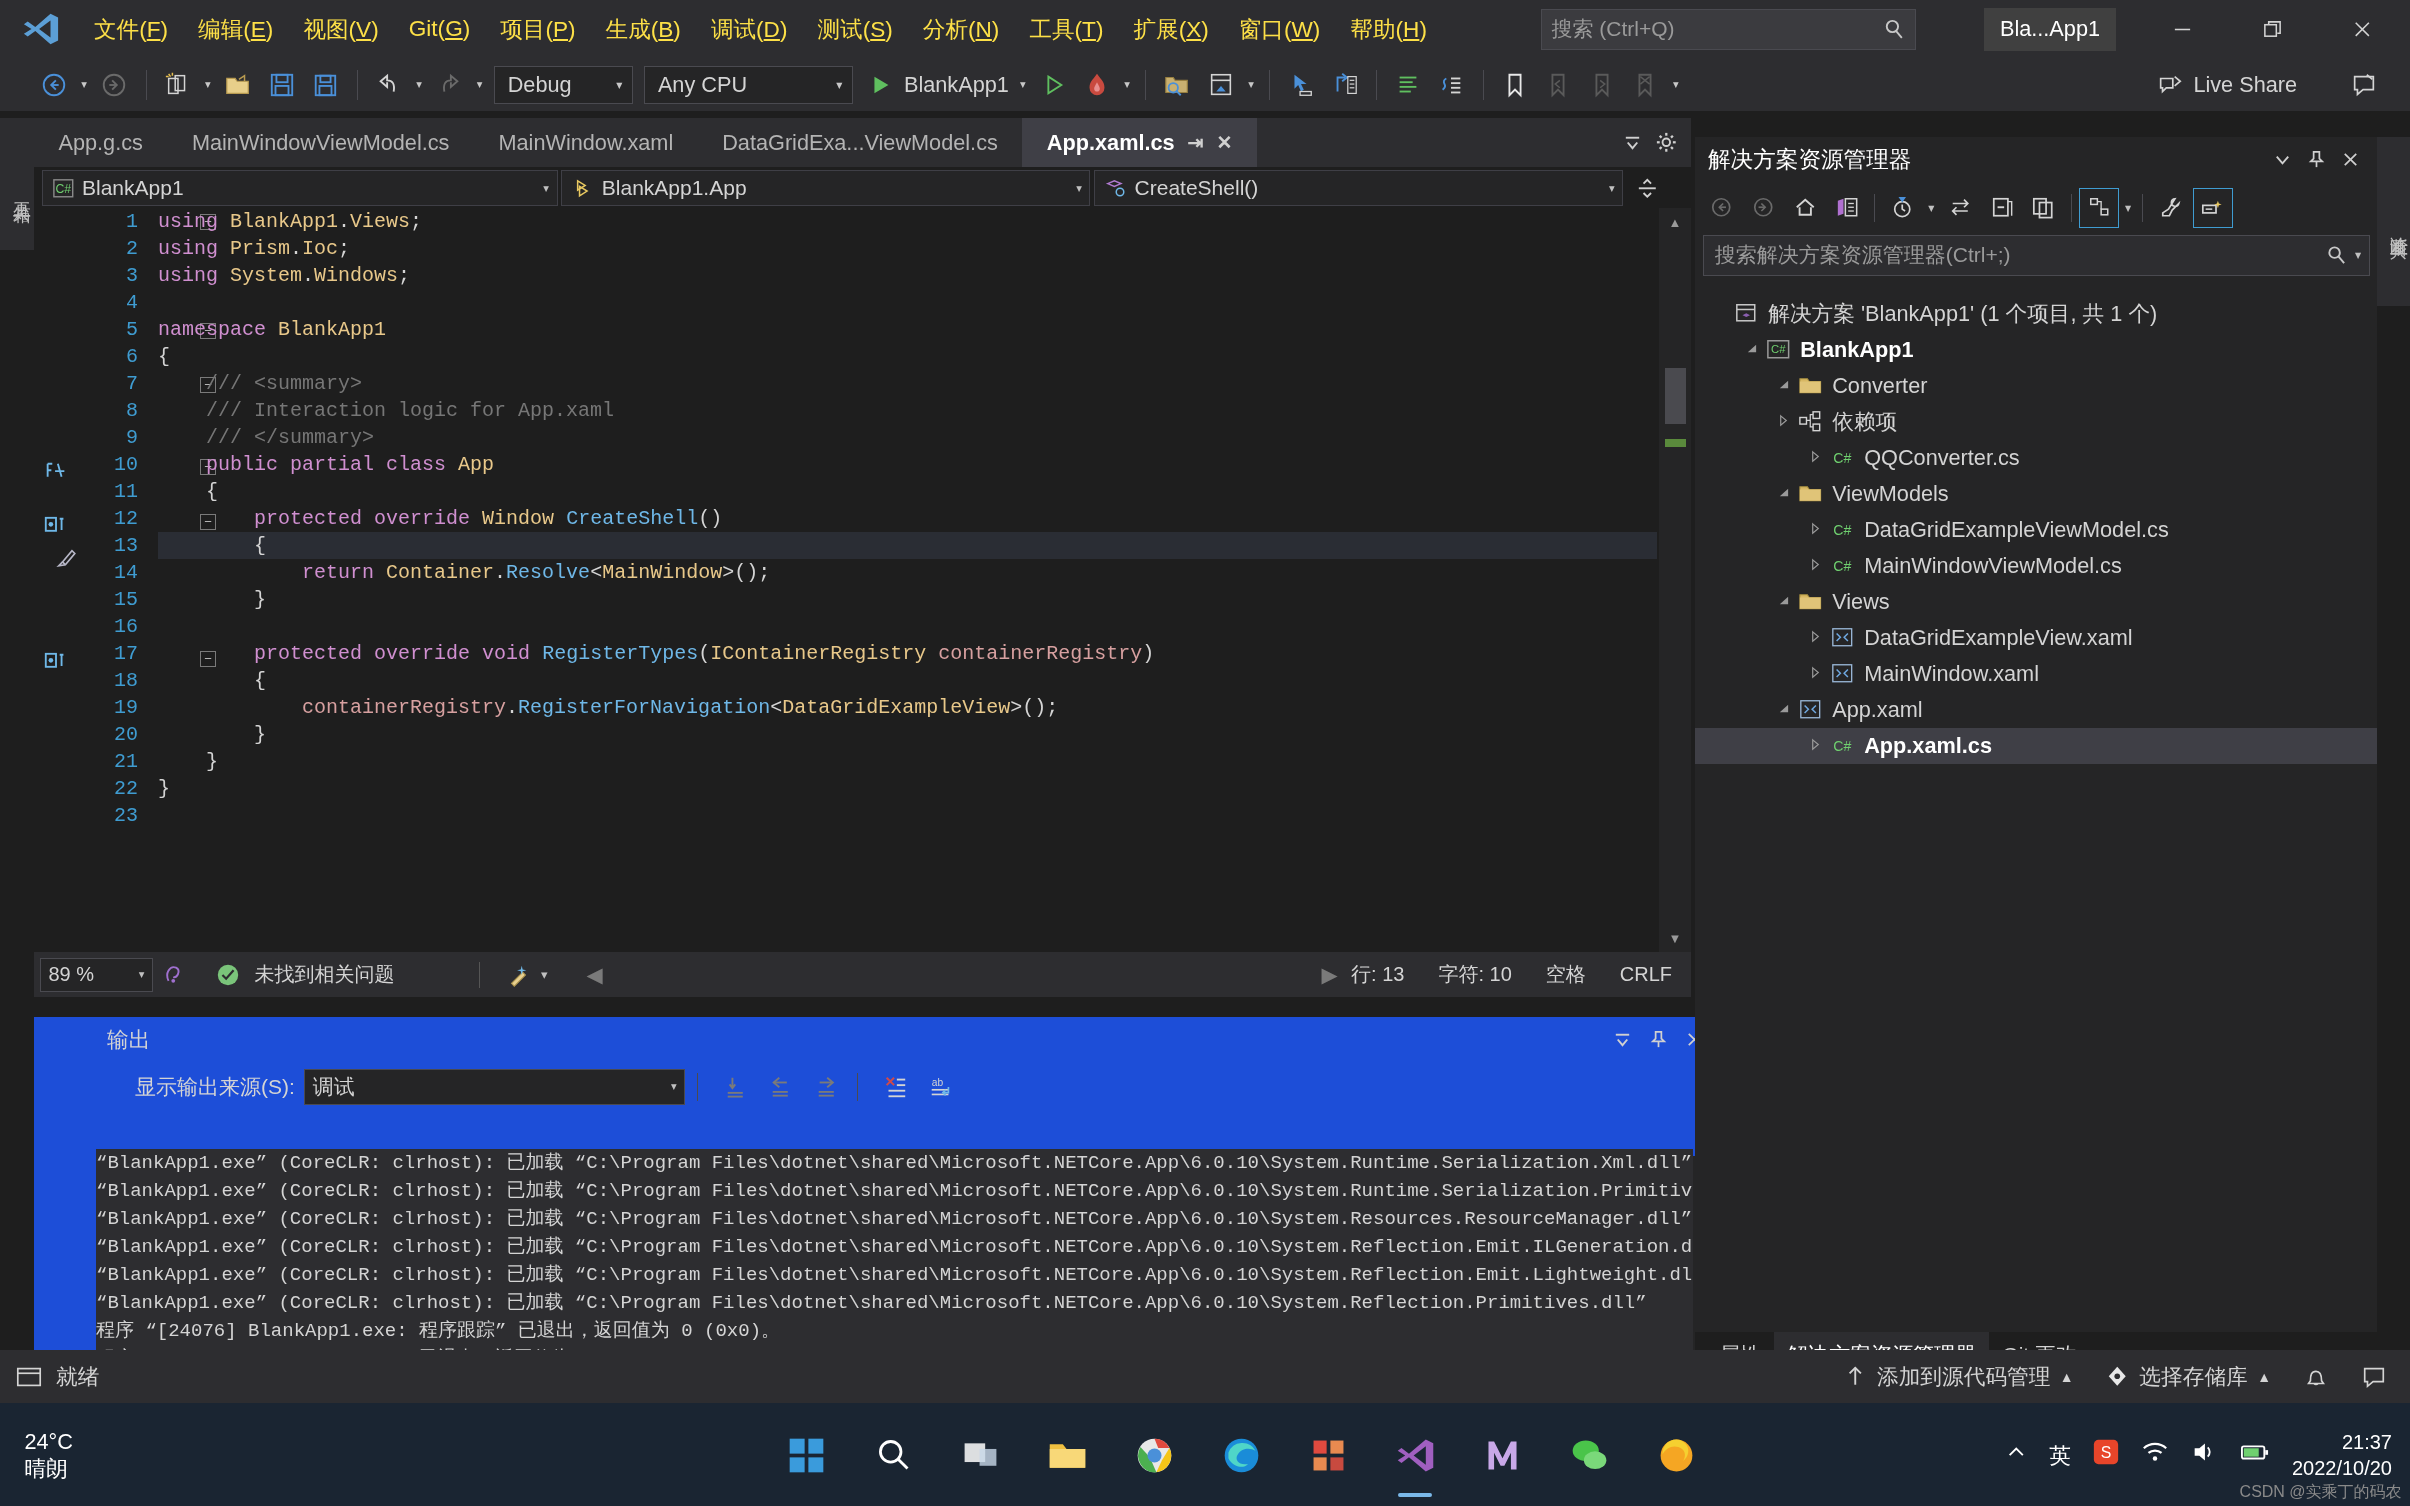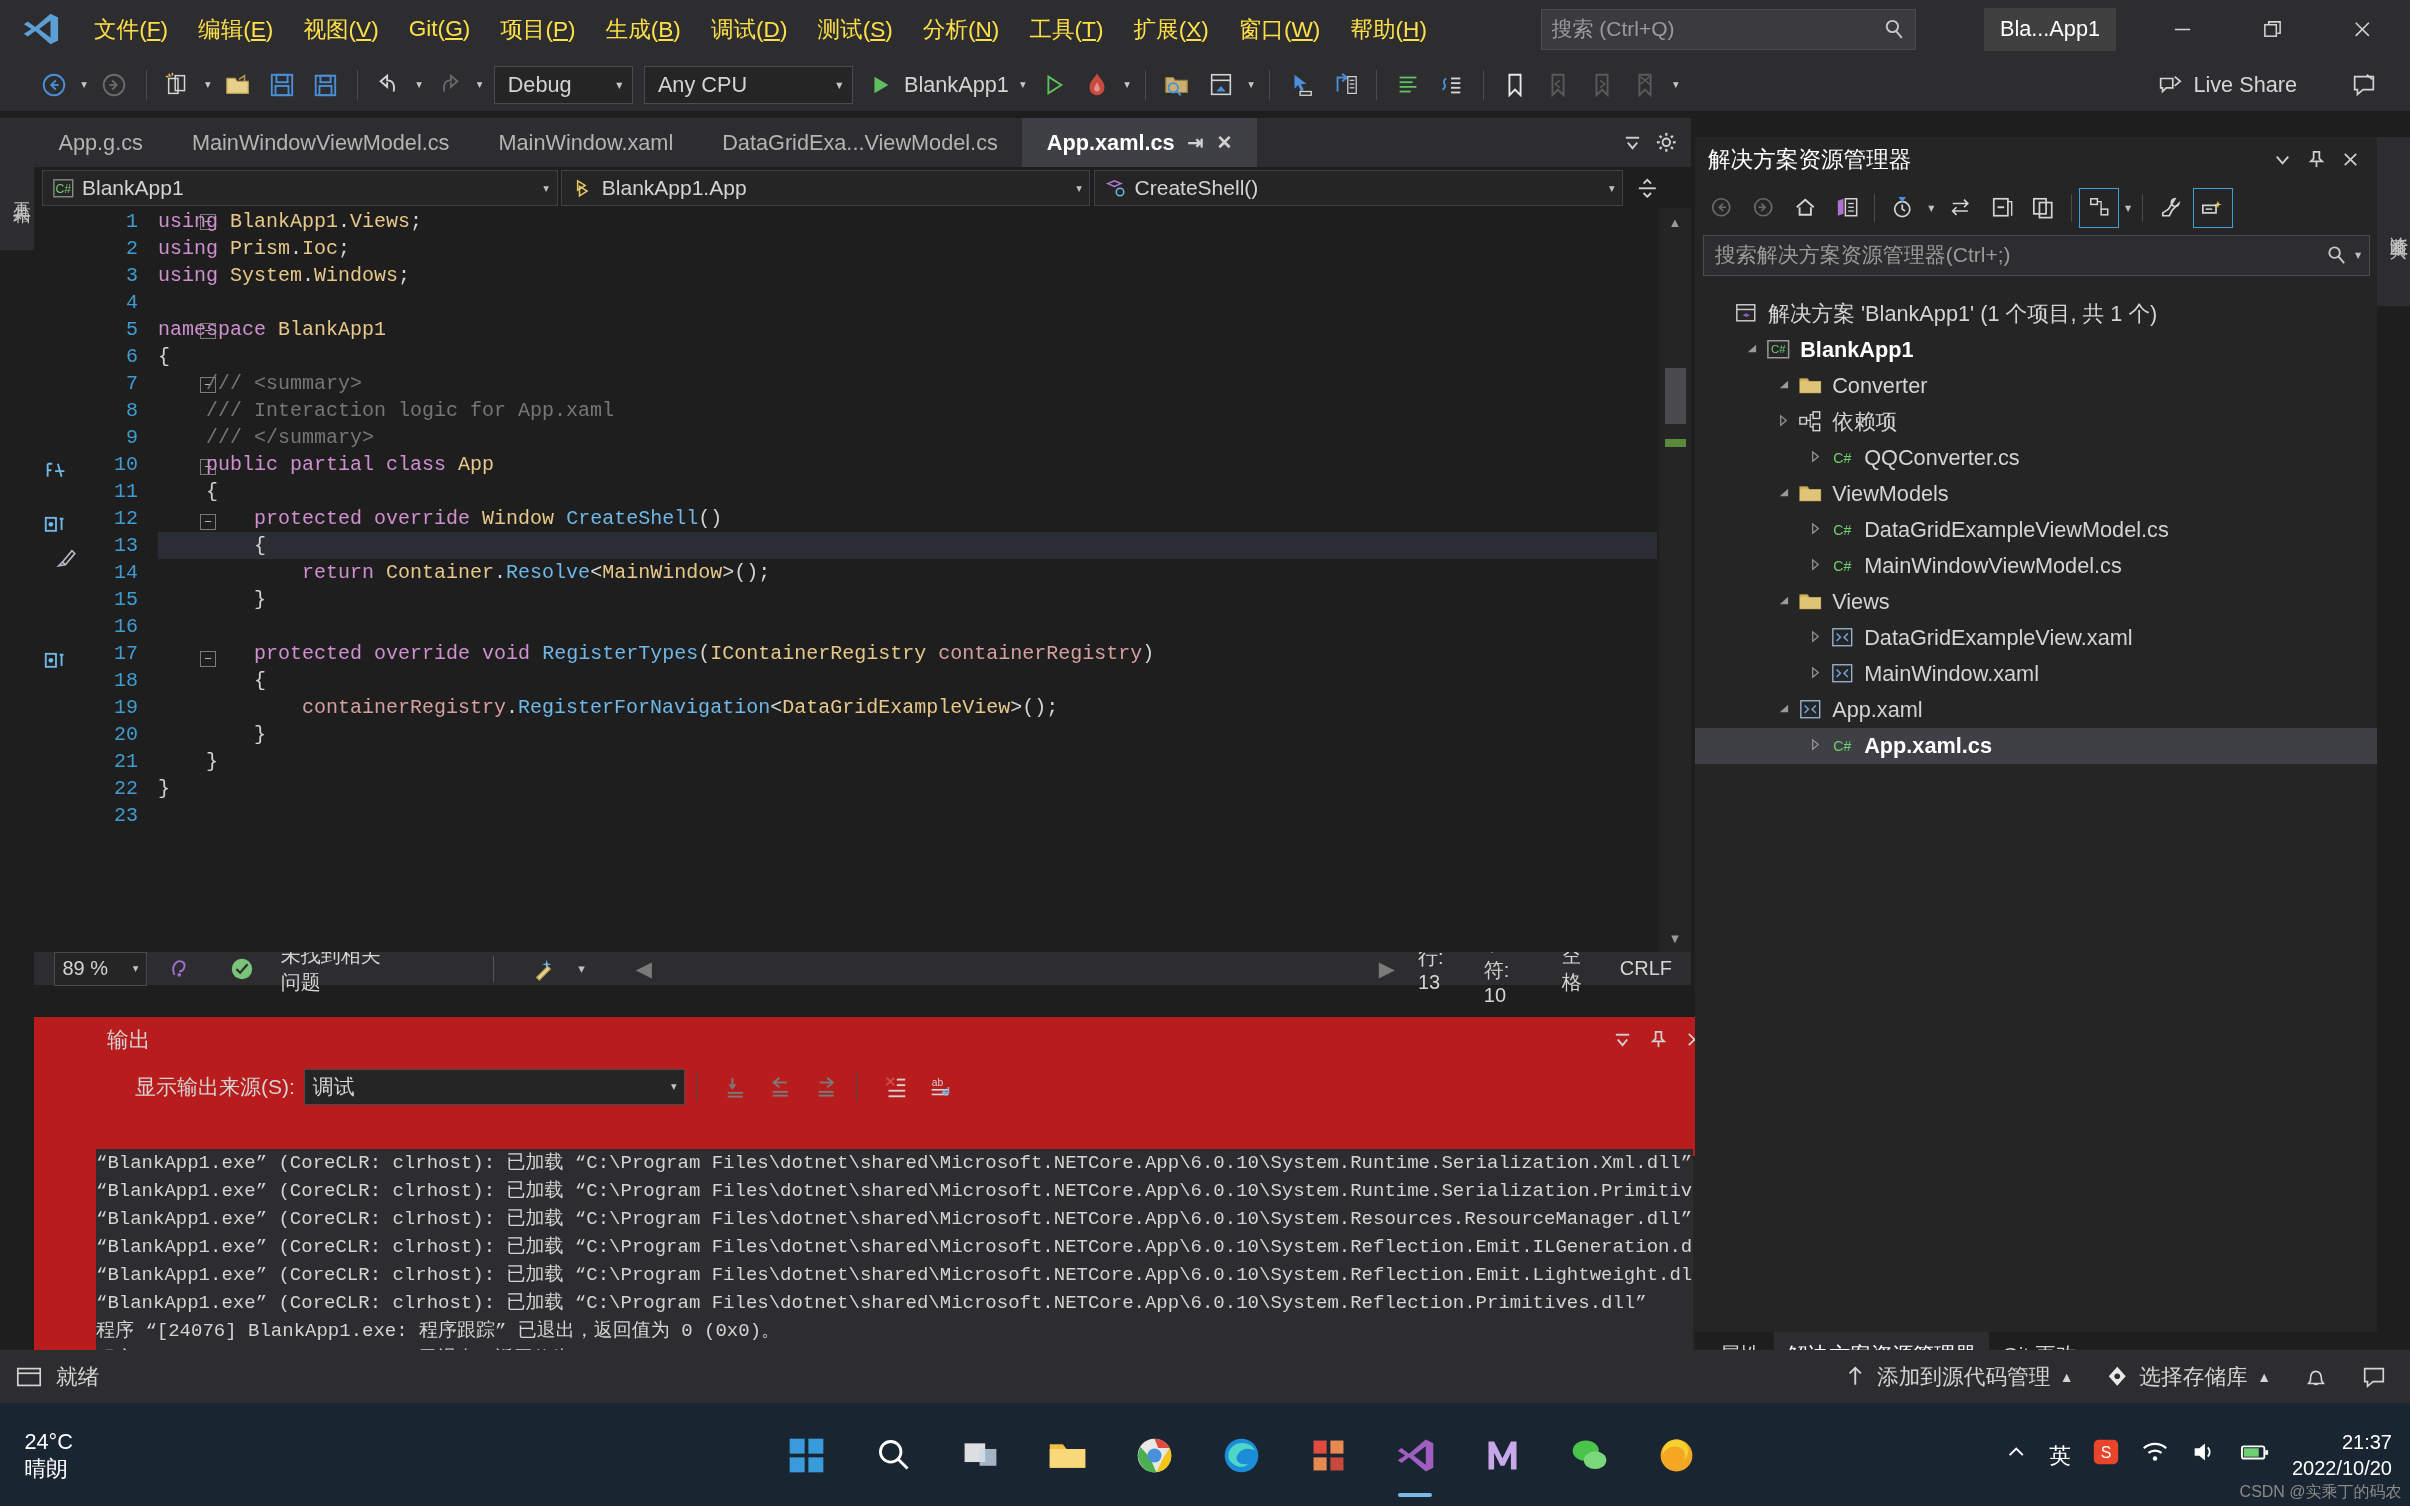--- a/index.html
+++ b/index.html
@@ -104,30 +104,30 @@
   .fold-col { position: absolute; left: 166px; top: 0; width: 22.6px; }
   .foldbox { position: absolute; width: 16px; height: 16px; border: 0.9px solid #7a7a7a; color: #c0c0c0;
              font-size: 13px; line-height: 13px; text-align: center; background: #1e1e1e; }
 
   .code-scroll-v { position: absolute; right: 0; top: 0; width: 32px; height: 744px; background: #252526; }
   .csv-thumb { position: absolute; left: 5.6px; top: 160px; width: 21px; height: 56px; background: #4a4a4f; }
   .csv-arrow { position: absolute; left: 0; width: 32px; height: 28px; display: flex; align-items: center; justify-content: center; color: #9a9a9a; font-size: 13px; }
   .marker-green { position: absolute; right: 7.5px; width: 17px; height: 19px; background: #5a8a3c; }
 
   .editor-status {
-    height: 33px; background: #2d2d30; display: flex; align-items: center; padding-left: 20px;
-    color: #d4d4d4; font-size: 20px; gap: 16px;
+    height: 45px; background: #2d2d30; display: flex; align-items: center; padding-left: 6px;
+    color: #d4d4d4; font-size: 20px;
   }
   .zoom-combo { width: 113px; height: 34px; background: #252526; border: 0.9px solid #4a4a50;
     display: flex; align-items: center; padding: 0 7.5px; font-size: 20px; color: #d4d4d4; }
   .es-sep { width: 0.9px; height: 26px; background: #555; margin: 0 19px; }
   .es-right { margin-left: auto; display: flex; align-items: center; gap: 34px; padding-right: 19px; }
 
   
-  .output-panel { position: absolute; left: 0; bottom: 0; width: 1691px; height: 377px; background: #b91c1c; }
+  .output-panel { position: absolute; left: 0; bottom: 0; width: 1691px; height: 377px; background: #1d4ed8; }
   .out-header { height: 45px; display: flex; align-items: center; padding-left: 73px; color: #d4d4d4; font-size: 21.7px; }
   .out-header .oh-right { margin-left: auto; display: flex; padding-right: 13px; }
   .out-header .oh-right > div { width: 36px; height: 36px; display: flex; align-items: center; justify-content: center; color: #d4d4d4; }
   .out-toolbar { height: 49px; display: flex; align-items: center; padding-left: 101px; }
   .out-label { color: #d4d4d4; font-size: 21px; margin-right: 9.4px; white-space: nowrap; }
   .out-combo { width: 381px; height: 36px; background: #252526; border: 0.9px solid #4a4a50;
     display: flex; align-items: center; padding: 0 7.5px; color: #d4d4d4; font-size: 21px; }
   .out-combo .ov { flex: 1; }
   .out-btn { width: 38px; height: 38px; display: flex; align-items: center; justify-content: center; margin-left: 7.5px; }
   .out-sep { width: 0.9px; height: 28px; background: #4a4a50; margin: 0 11.3px; }

